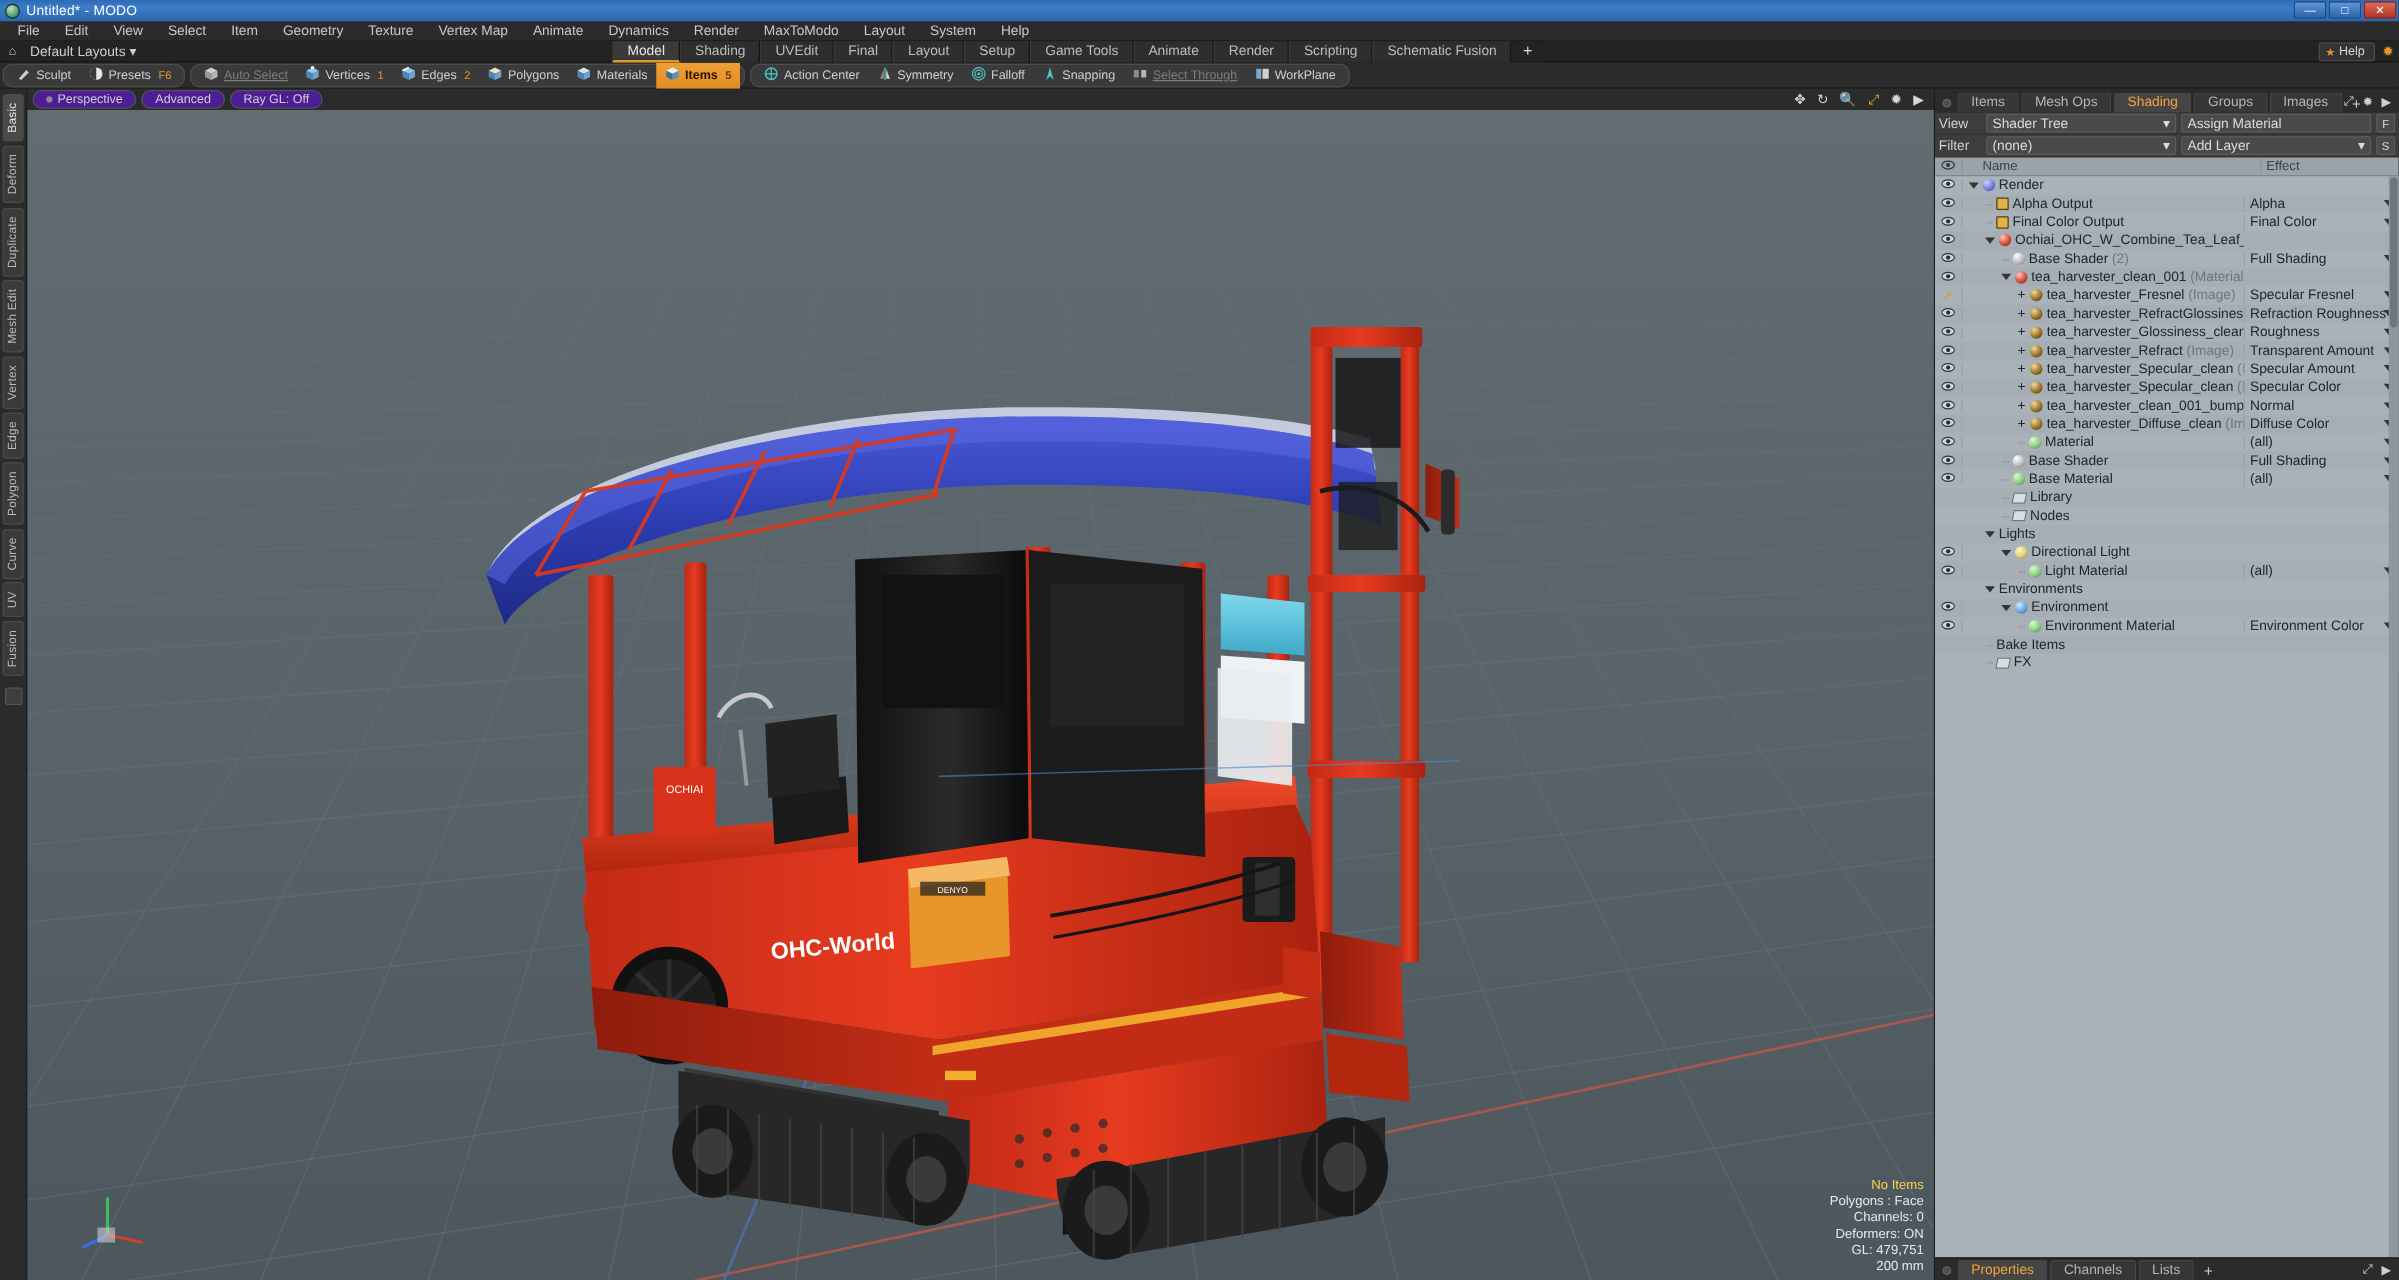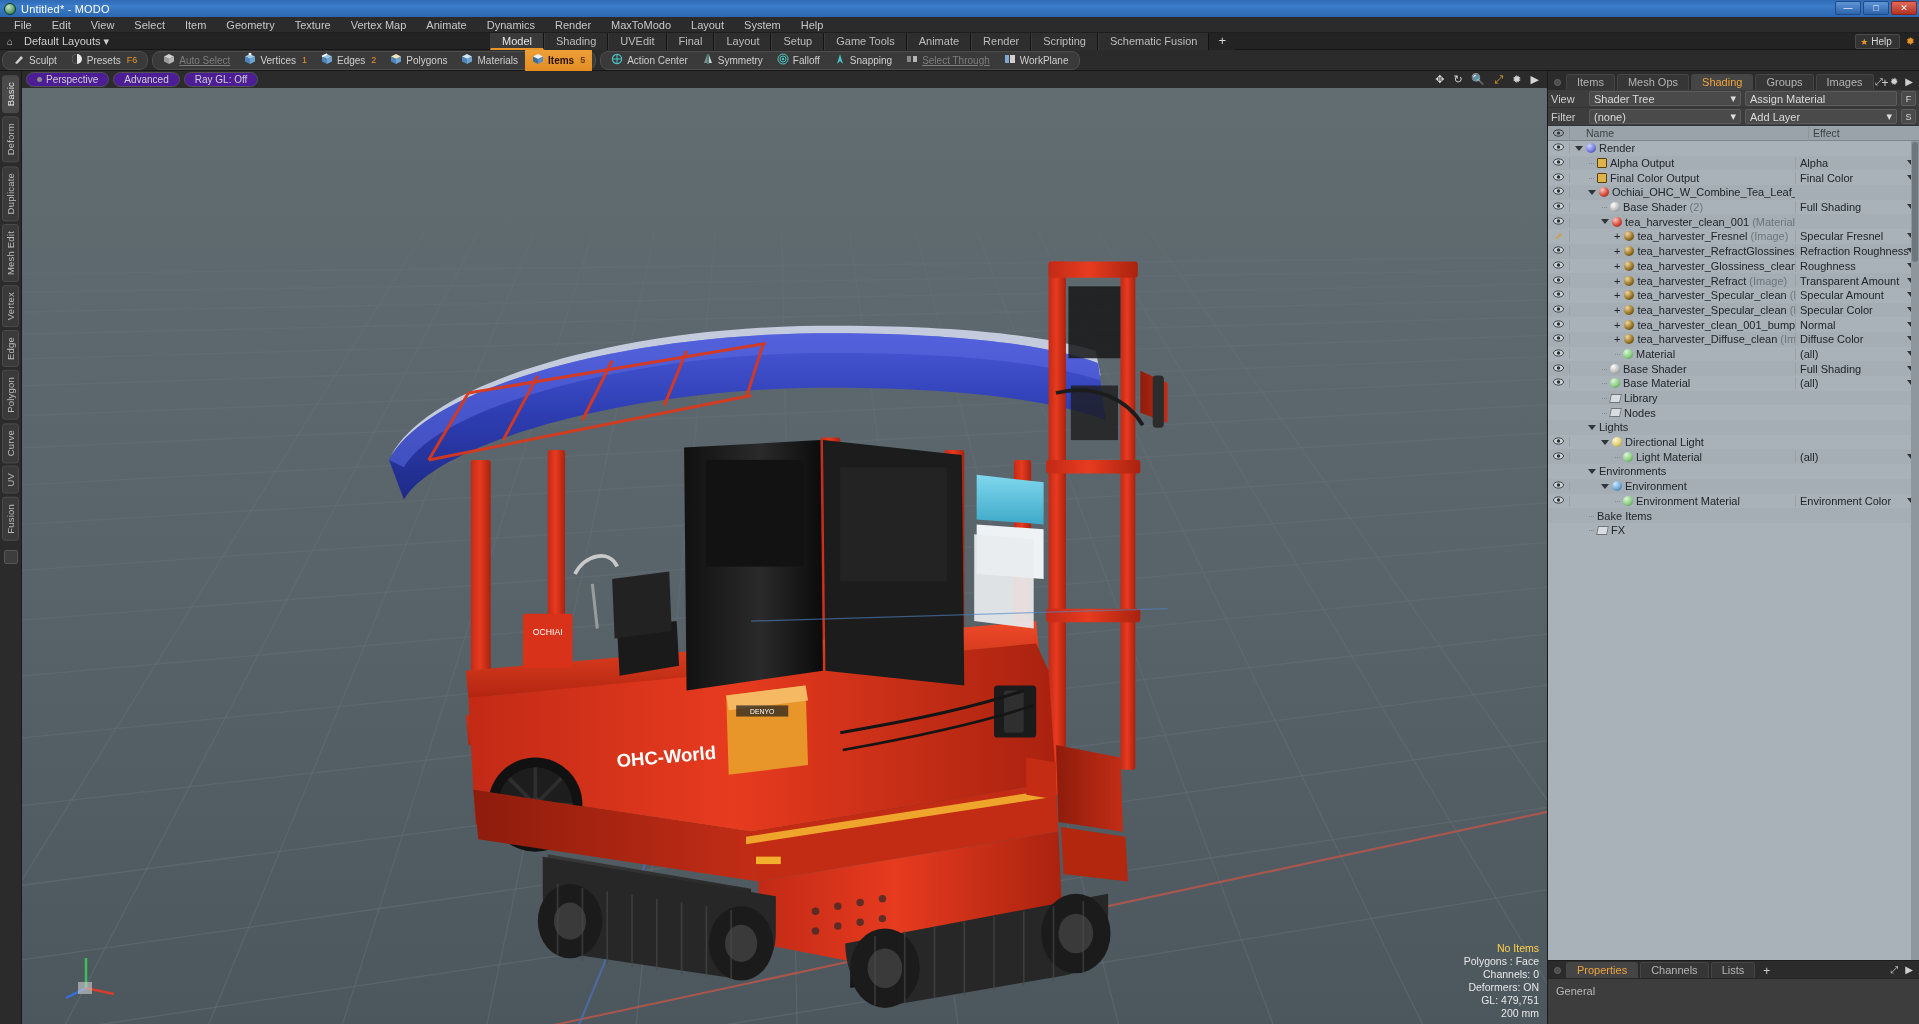--- a/index.html
+++ b/index.html
@@ -1041,17 +1041,14 @@
           <div class="rtab active">Properties</div>
           <div class="rtab">Channels</div>
           <div class="rtab">Lists</div>
           <div class="rtab plus">+</div>
         </div>
       <div class="rtools">
         <span>⤢</span>
         <span>▶</span>
       </div>
     </div>
-    <div class="rbottom-body">
-      <div class="rbot-lbl">General</div>
-    </div>
   </div>
 </div>
 
 </body></html>

